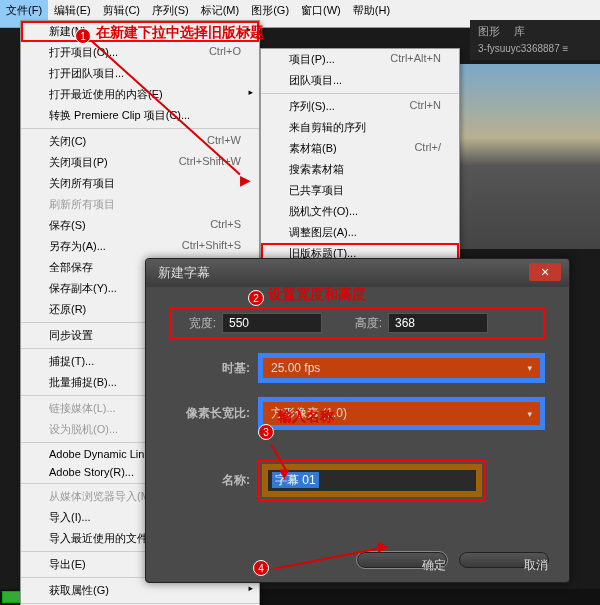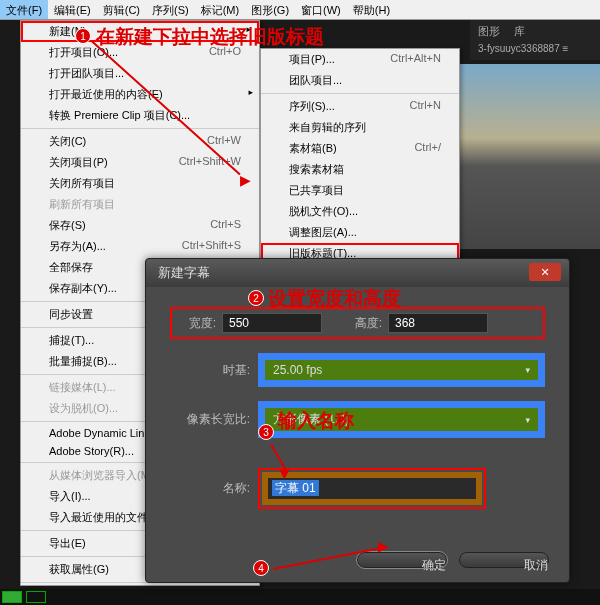--- a/index.html
+++ b/index.html
@@ -1,39 +1,39 @@
 <!DOCTYPE html>
 <html><head>
 <meta charset="utf-8">
 <style>
 *{box-sizing:border-box;margin:0;padding:0;font-family:"Microsoft YaHei",sans-serif;}
 body{width:600px;height:605px;background:#1a1a1a;overflow:hidden;position:relative;}
-.menubar{background:#f0f0f0;border-bottom:1px solid #999;height:20px;display:flex;font-size:11px;}
+.menubar{background:#f0f0f0;border-bottom:1px solid #999;height:28px;display:flex;font-size:11px;}
 .menubar span{padding:3px 6px;cursor:default;}
 .menubar span:first-child{background:#91c9f7;}
 .filemenu{position:absolute;left:20px;top:20px;width:240px;background:#f0f0f0;border:1px solid #999;font-size:11px;z-index:10;box-shadow:2px 2px 4px rgba(0,0,0,0.3);}
 .mi{display:flex;justify-content:space-between;padding:3px 18px 3px 28px;cursor:default;position:relative;}
 .mi.hl{border:2px solid red;margin:0;padding:1px 16px 1px 26px;}
 .mi.dim{color:#999;align-items:center;}
 .sep{border-top:1px solid #ccc;margin:2px 0;}
 .arrow::after{content:"▸";position:absolute;right:6px;font-size:9px;}
 .submenu{position:absolute;left:260px;top:48px;width:200px;background:#f0f0f0;border:1px solid #999;font-size:11px;z-index:10;box-shadow:2px 2px 4px rgba(0,0,0,0.3);}
 .marker{position:absolute;width:16px;height:16px;background:#d00;color:#fff;border-radius:50%;font-size:10px;text-align:center;line-height:16px;z-index:30;border:1px solid #fff;}
-.anno{position:absolute;color:#d00;font-size:19px;font-weight:bold;z-index:30;}
+.anno{position:absolute;color:#d00;font-size:14px;font-weight:bold;z-index:30;}
 .redline{position:absolute;background:#d00;z-index:25;transform-origin:0 0;}
 .dialog{position:absolute;left:145px;top:258px;width:425px;height:325px;background:#4a4a4a;border:1px solid #222;border-radius:4px;z-index:20;box-shadow:0 0 10px rgba(0,0,0,0.5);}
 .dlgtitle{background:linear-gradient(#5a5a5a,#3c3c3c);height:28px;color:#ddd;font-size:13px;padding:5px 12px;border-radius:4px 4px 0 0;position:relative;}
 .closex{position:absolute;right:8px;top:4px;width:32px;height:18px;background:#c0392b;color:#fff;text-align:center;border-radius:2px;font-size:11px;line-height:18px;}
 .dlgbody{padding:20px 24px;color:#bbb;font-size:12px;}
 .row{display:flex;align-items:center;margin-bottom:14px;}
-.lbl{width:80px;text-align:right;margin-right:8px;}
+.lbl{width:80px;text-align:right;margin-right:8px;font-weight:bold;}
 .lbl2{width:40px;text-align:right;margin-right:6px;}
 input.dark{background:#222;border:1px solid #555;color:#fff;padding:2px 6px;font-size:12px;}
 .whrow{border:2px solid red;padding:4px;display:flex;align-items:center;}
-.sel{background:#4d7c0f;border:7px solid #3b82f6;color:#ddd;padding:3px 8px;flex:1;display:flex;justify-content:space-between;align-items:center;}
+.sel{background:#c2410c;border:5px solid #3b82f6;color:#ddd;padding:3px 8px;flex:1;display:flex;justify-content:space-between;align-items:center;}
 .sel::after{content:"▾";font-size:9px;}
 .namebox{border:2px solid red;padding:2px;}
 .selname{background:#3478d6;color:#fff;padding:1px 3px;}
 .btns{position:absolute;bottom:14px;right:20px;display:flex;gap:12px;}
 .btn{width:90px;height:16px;background:linear-gradient(#555,#3a3a3a);border:1px solid #222;border-radius:13px;color:#ddd;text-align:right;line-height:24px;font-size:12px;}
 .btn.ok{outline:1px solid #888;}
 .topright{position:absolute;right:0;top:20px;width:130px;height:40px;background:#232323;color:#aaa;font-size:11px;padding:4px 8px;}
 .topright .tabs{display:flex;gap:14px;}
 .preview{position:absolute;right:0;top:64px;width:140px;height:185px;background:linear-gradient(#7aa8c8 0%,#b8b090 40%,#555 55%,#444 100%);}
 .bot{position:absolute;bottom:0;left:0;width:600px;height:16px;background:#111;display:flex;}
@@ -102,20 +102,24 @@
       <span style="color: rgb(102, 102, 102);">Ctrl+Shift+S</span>
     </div>
     <div class="mi">
       <span>全部保存</span>
       <span style="color: rgb(102, 102, 102);"></span>
     </div>
     <div class="mi">
       <span>保存副本(Y)...</span>
       <span style="color: rgb(102, 102, 102);">Ctrl+Alt+S</span>
     </div>
+    <div class="mi">
+      <span>还原(R)</span>
+      <span style="color: rgb(102, 102, 102);"></span>
+    </div>
     <div class="sep"></div>
     <div class="mi arrow">
       <span>同步设置</span>
       <span style="color: rgb(102, 102, 102);"></span>
     </div>
     <div class="sep"></div>
     <div class="mi">
       <span>捕捉(T)...</span>
       <span style="color: rgb(102, 102, 102);">F5</span>
     </div>

